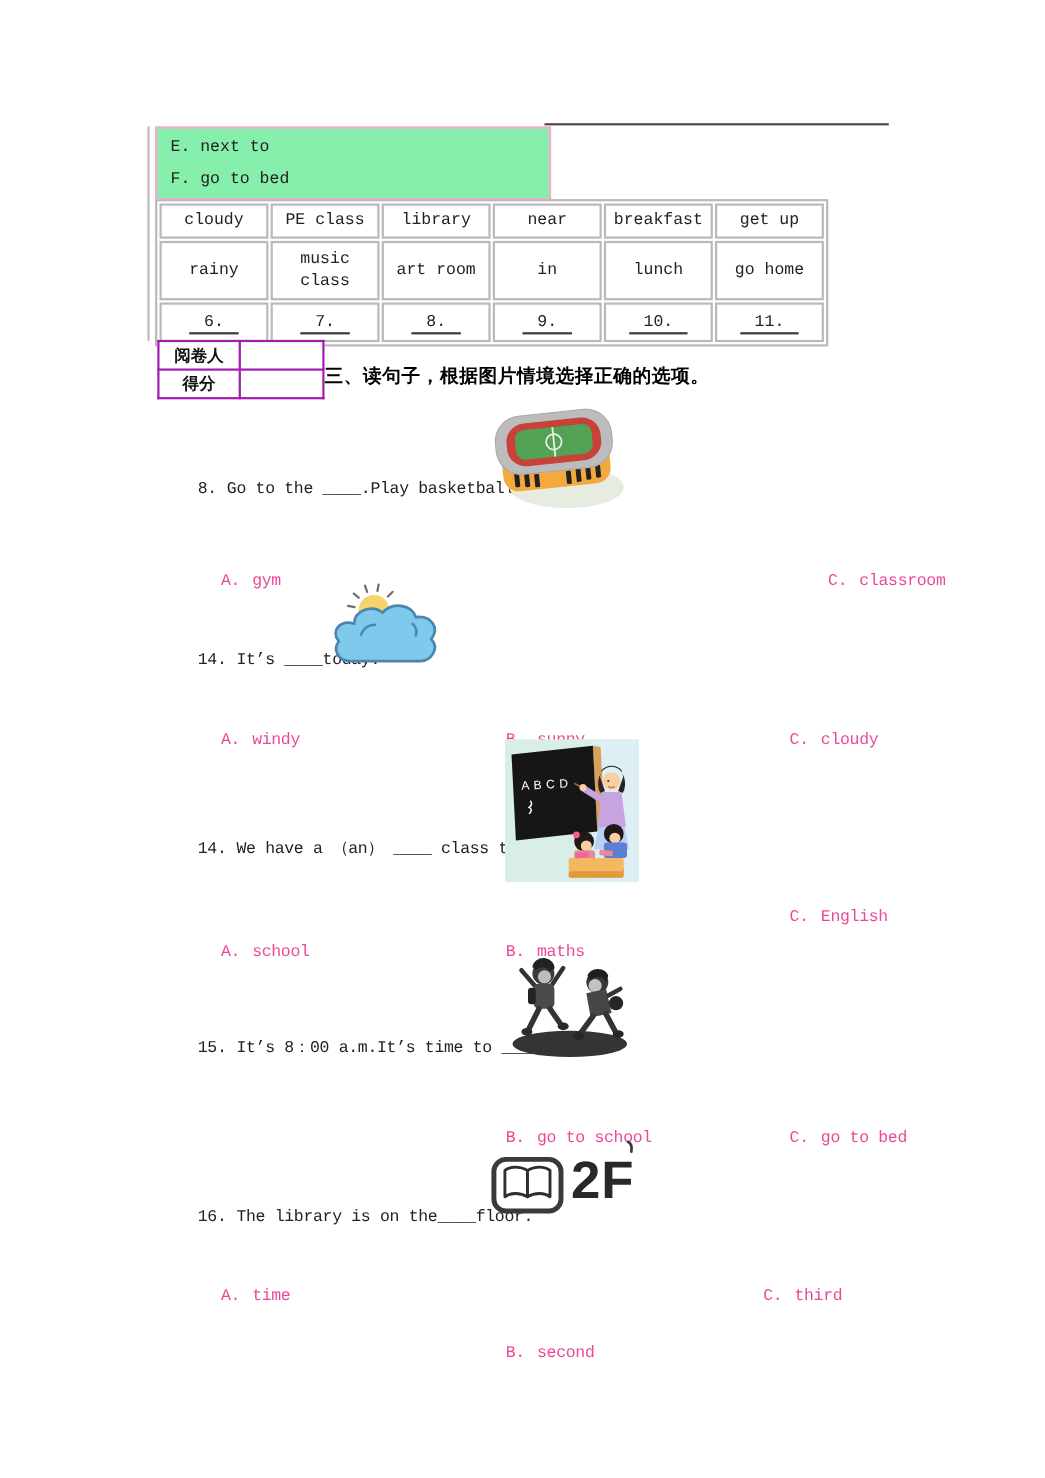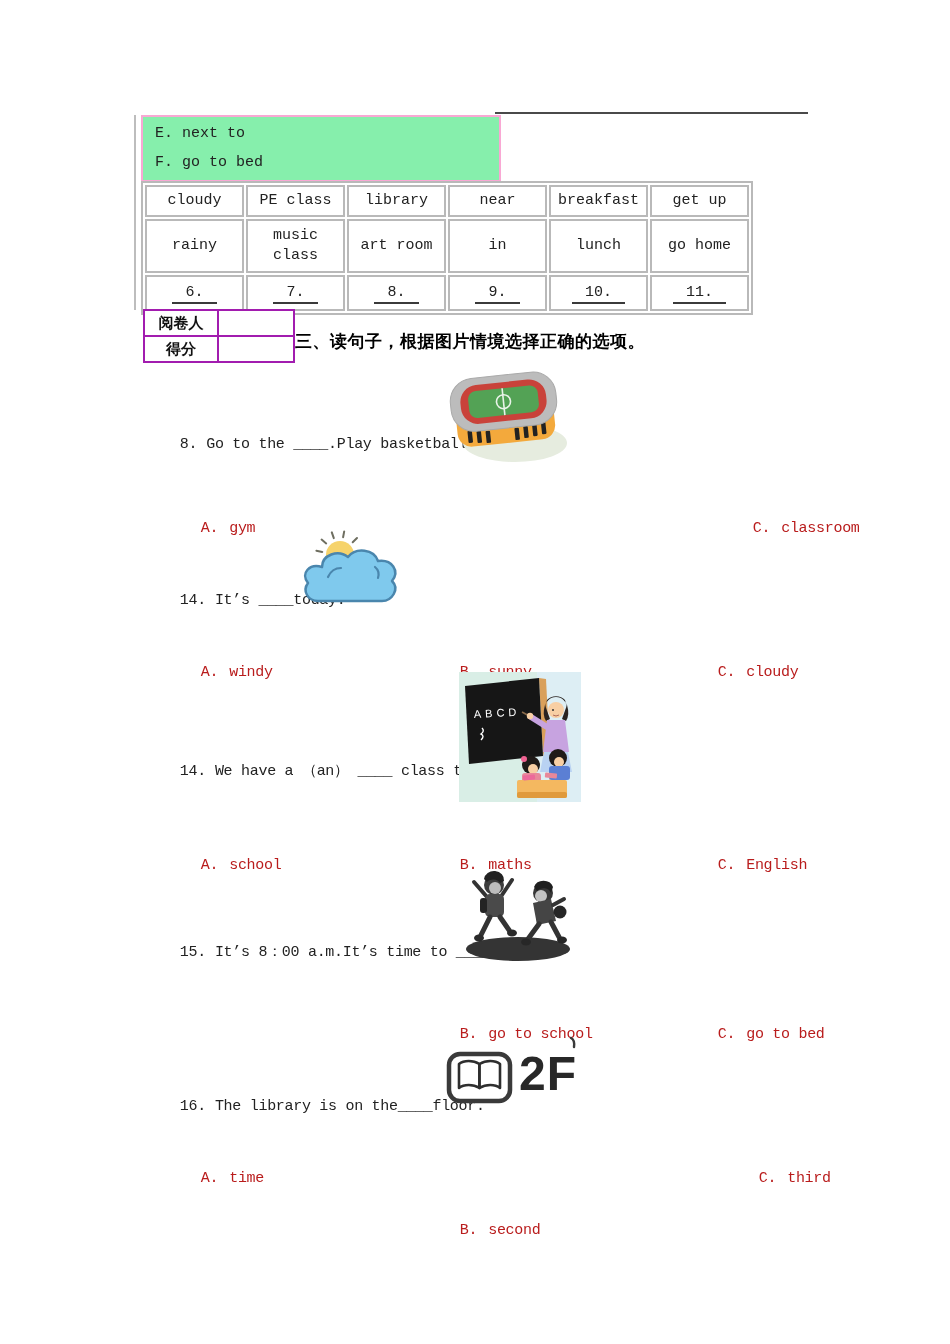--- a/index.html
+++ b/index.html
@@ -33,21 +33,21 @@
   .score td.lbl{width:70px;font-weight:bold;font-family:"Liberation Sans",sans-serif;}
   .score td.val{width:72px;}
   
   .section-title{
     left:295px;top:330px;font-size:17px;font-weight:bold;color:#000;
     font-family:"Liberation Sans",sans-serif;letter-spacing:0.5px;white-space:pre;
   }
   
   .qline{font-size:15px;white-space:pre;letter-spacing:-0.3px;color:#222;}
   .q-num{margin-right:9px;}
-  .opt{font-size:15px;white-space:pre;letter-spacing:-0.3px;color:#b91c1c;}
+  .opt{font-size:15px;white-space:pre;letter-spacing:-0.3px;color:#ec4899;}
   .opt-label{margin-right:11px;}
   .sign-2f{
     font-family:"Liberation Sans",sans-serif;font-weight:800;font-size:48px;
     color:#282828;letter-spacing:1px;line-height:1;
   }
   svg{display:block;}
 </style>
 </head>
 <body>
 
@@ -200,21 +200,21 @@
     <rect x="58" y="120" width="50" height="6" rx="2" fill="#e09a3c"></rect>
     <rect x="64" y="103" width="12" height="5" rx="1" fill="#ec6a9a" transform="rotate(-6 70 105)"></rect>
     <rect x="86" y="101" width="12" height="5" rx="1" fill="#e8889a" transform="rotate(5 92 103)"></rect>
   </svg>
   <div class="abs opt" style="left:166px;top:840px;">
     <span class="opt-label">A.</span><span>school</span>
   </div>
   <div class="abs opt" style="left:425px;top:840px;">
     <span class="opt-label">B.</span><span>maths</span>
   </div>
-  <div class="abs opt" style="left:683px;top:840px;">
+  <div class="abs opt" style="left:683px;top:808px;">
     <span class="opt-label">C.</span><span>English</span>
   </div>
 
   <div class="abs qline" style="left:145px;top:925px;">
     <span class="q-num">15.</span><span>It’s 8：00 a.m.It’s time to ____.</span>
   </div>
   <svg class="abs" style="left:461px;top:867px;" width="114" height="96" viewBox="0 0 114 96">
     <ellipse cx="57" cy="82" rx="52" ry="12" fill="#343434"></ellipse>
 
     <line x1="26" y1="30" x2="13" y2="15" stroke="#333" stroke-width="4" stroke-linecap="round"></line>
@@ -259,17 +259,17 @@
   <div class="abs sign-2f" style="left:519px;top:1050px;">2F</div>
   <svg class="abs" style="left:568px;top:1036px;" width="10" height="14" viewBox="0 0 10 14">
     <path d="M3,2 q4,2 3,9" fill="none" stroke="#3a3a3a" stroke-width="2.4" stroke-linecap="round"></path>
   </svg>
   <div class="abs opt" style="left:166px;top:1153px;">
     <span class="opt-label">A.</span><span>time</span>
   </div>
   <div class="abs opt" style="left:425px;top:1205px;">
     <span class="opt-label">B.</span><span>second</span>
   </div>
-  <div class="abs opt" style="left:724px;top:1153px;">
+  <div class="abs opt" style="left:659px;top:1153px;">
     <span class="opt-label">C.</span><span>third</span>
   </div>
 
 </div>
 
 </body></html>

